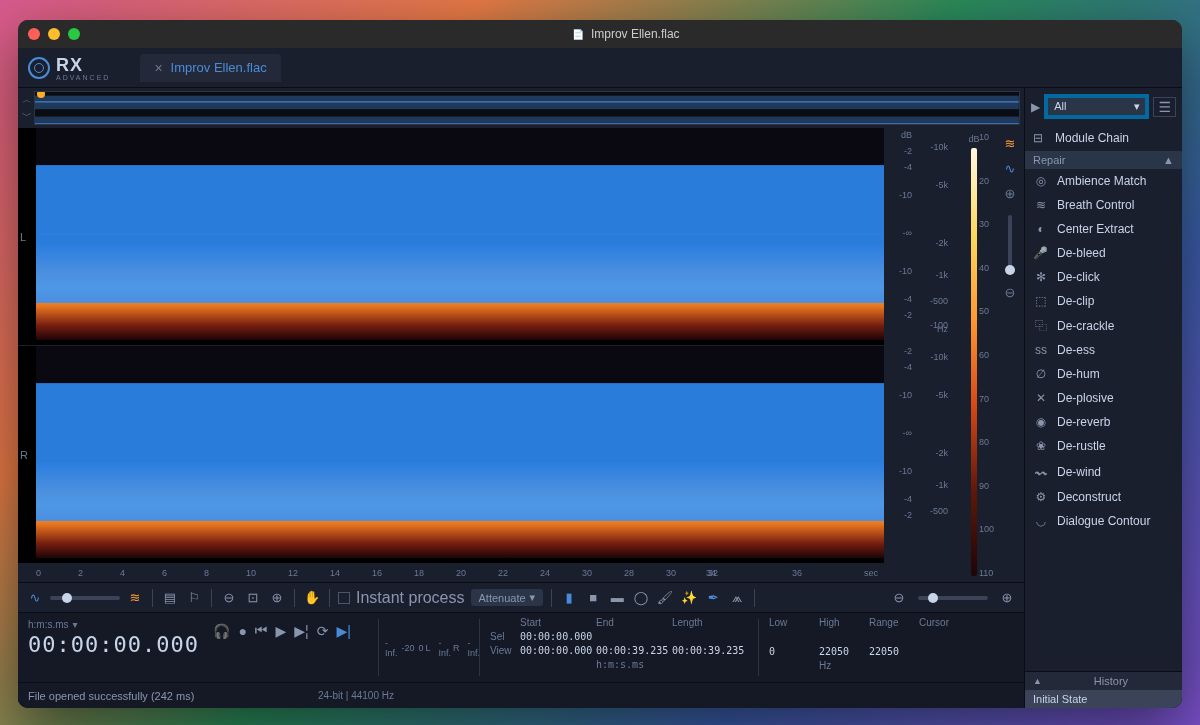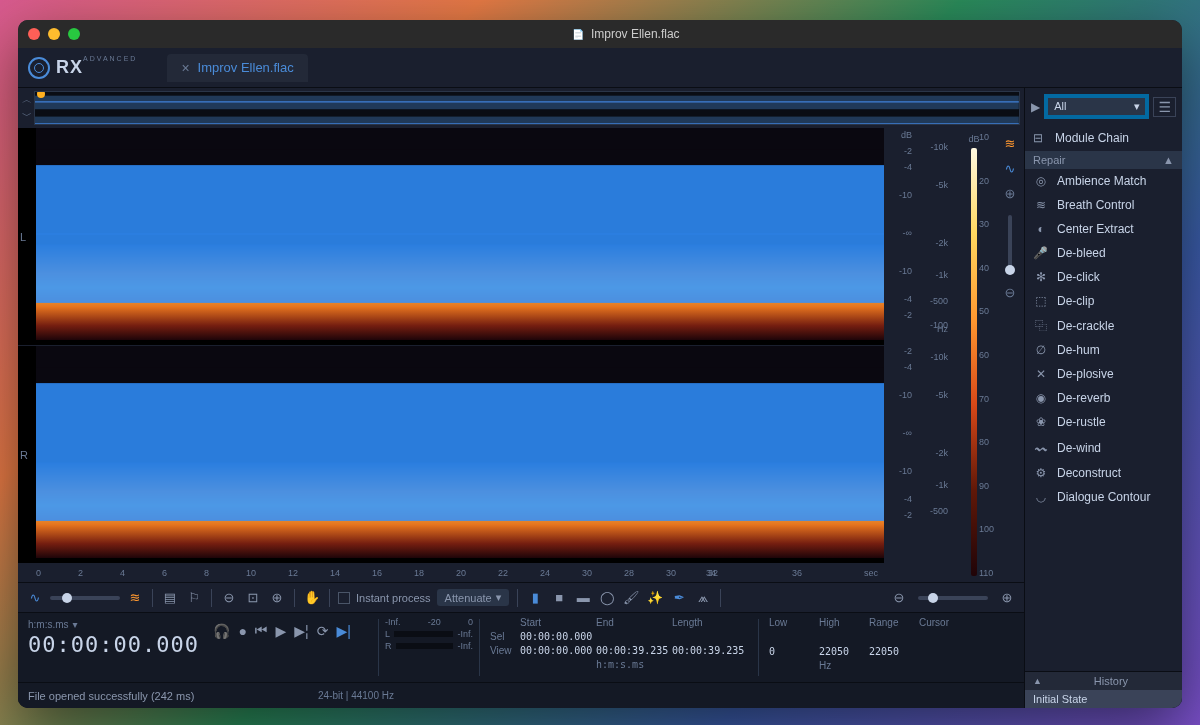--- a/index.html
+++ b/index.html
@@ -11,21 +11,21 @@
 .tl-red { background: #ff5f57; } .tl-yel { background: #febc2e; } .tl-grn { background: #28c840; }
 .title-center { flex: 1; text-align: center; display: flex; align-items: center; justify-content: center; gap: 6px; }
 .title-center .doc-icon { font-size: 10px; color: #888; }
 
 .topbar { height: 40px; background: #1a1f2e; display: flex; align-items: center; padding: 0 10px; border-bottom: 1px solid #0a0d14; }
 .logo { display: flex; align-items: center; gap: 6px; color: #8ab4f8; }
 .logo-icon { width: 22px; height: 22px; border: 2px solid #4a8bd8; border-radius: 50%; position: relative; }
 .logo-icon::before { content: ''; position: absolute; inset: 4px; border: 1px solid #4a8bd8; border-radius: 50%; }
 .logo-text { font-weight: bold; font-size: 18px; color: #c8d4e8; letter-spacing: 1px; }
 .logo-sub { font-size: 7px; color: #6a7a95; letter-spacing: 2px; margin-top: -2px; }
-.logo-block { display: flex; flex-direction: row; }
+.logo-block { display: flex; flex-direction: column; }
 .tab { margin-left: 30px; display: flex; align-items: center; gap: 8px; color: #4a8bd8; font-size: 13px; padding: 6px 14px; background: #232938; border-radius: 4px 4px 0 0; }
 .tab .close { color: #6a7a95; cursor: pointer; font-size: 14px; }
 .topbar-right { margin-left: auto; display: flex; align-items: center; gap: 12px; }
 .repair-btn { background: #3a4358; color: #c8d4e8; padding: 6px 14px; border-radius: 14px; font-size: 12px; border: none; cursor: pointer; }
 .top-icon { color: #8a96ad; font-size: 16px; cursor: pointer; }
 .ni-logo { color: #c8d4e8; font-size: 16px; font-weight: bold; border-left: 1px solid #3a4358; padding-left: 12px; }
 
 .content { flex: 1; display: flex; min-height: 0; }
 .main { flex: 1; display: flex; flex-direction: column; background: #0f141f; min-width: 0; }
 
@@ -60,32 +60,32 @@
 
 .toolbar { height: 30px; background: #1a1f2e; display: flex; align-items: center; gap: 6px; padding: 0 8px; border-top: 1px solid #0a0d14; font-size: 12px; color: #8a96ad; }
 .toolbar > * { cursor: pointer; }
 .tb-slider { width: 70px; height: 4px; background: #3a4358; border-radius: 2px; position: relative; }
 .tb-slider::after { content: ''; position: absolute; width: 10px; height: 10px; background: #c8d4e8; border-radius: 50%; top: -3px; left: 12px; }
 .tb-sep { width: 1px; height: 18px; background: #3a4358; margin: 0 2px; }
 .tb-icon { width: 18px; height: 18px; display: inline-flex; align-items: center; justify-content: center; color: #8a96ad; font-size: 13px; }
 .tb-icon.orange { color: #ff9830; }
 .tb-icon.blue { color: #4a8bd8; }
 .tb-check { width: 12px; height: 12px; border: 1px solid #4a5568; }
-.tb-label { font-size: 11px; }
+.tb-label { font-size: 16px; }
 .tb-select { background: #2a3548; padding: 2px 8px; border-radius: 3px; font-size: 11px; display: flex; align-items: center; gap: 4px;}
 .tb-zoom-slider { width: 70px; height: 4px; background: #3a4358; border-radius: 2px; position: relative; margin: 0 4px;}
 .tb-zoom-slider::after { content: ''; position: absolute; width: 10px; height: 10px; background: #c8d4e8; border-radius: 50%; top: -3px; left: 10px; }
 
 .transport { height: 70px; background: #141925; border-top: 1px solid #0a0d14; display: flex; align-items: stretch; font-size: 11px; color: #8a96ad; }
 .tr-time { width: 360px; padding: 6px 10px; display: flex; flex-direction: column; }
 .tr-fmt { font-size: 10px; color: #6a7a95; display: flex; align-items: center; gap: 4px; }
 .tr-clock { font-size: 22px; color: #c8d4e8; font-family: monospace; letter-spacing: 1px; margin-top: 2px; }
 .tr-controls { display: flex; align-items: center; gap: 8px; margin-left: 14px; margin-top: -26px; font-size: 14px; color: #8a96ad; }
 .tr-controls > * { cursor: pointer; }
-.tr-meter { width: 100px; padding: 4px 6px; display: flex; flex-direction: column; gap: 2px; font-size: 9px; color: #6a7a95; }
+.tr-meter { width: 100px; padding: 4px 6px; display: flex; gap: 2px; font-size: 9px; color: #6a7a95; }
 .tr-meter-row { display: flex; align-items: center; gap: 4px; }
 .tr-meter-bar { flex: 1; height: 6px; background: #0a0d14; }
 .tr-sep { width: 1px; background: #2a3548; margin: 6px 0; }
 .tr-block { padding: 4px 10px; display: flex; flex-direction: column; gap: 3px; font-size: 10px; }
 .tr-block .hdr { display: flex; gap: 0; color: #6a7a95; }
 .tr-block .hdr span { width: 76px; }
 .tr-block .row { display: flex; gap: 0; color: #c8d4e8; align-items: center; }
 .tr-block .row .lbl { width: 30px; color: #6a7a95; }
 .tr-block .row span.v { width: 76px; font-family: monospace; }
 
@@ -456,20 +456,24 @@
           </div>
         <div class="sb-item">
             <span class="ic">⬚</span>
             <span>De-clip</span>
           </div>
         <div class="sb-item">
             <span class="ic">⿻</span>
             <span>De-crackle</span>
           </div>
         <div class="sb-item">
+            <span class="ic">ss</span>
+            <span>De-ess</span>
+          </div>
+        <div class="sb-item">
             <span class="ic">∅</span>
             <span>De-hum</span>
           </div>
         <div class="sb-item">
             <span class="ic">✕</span>
             <span>De-plosive</span>
           </div>
         <div class="sb-item">
             <span class="ic">◉</span>
             <span>De-reverb</span>

